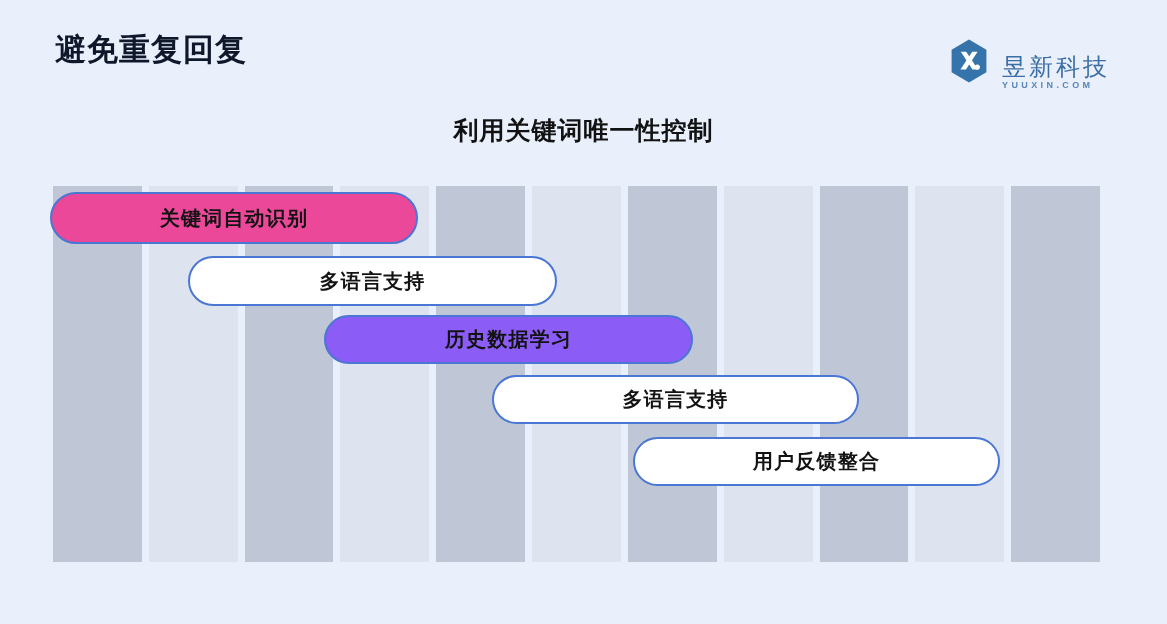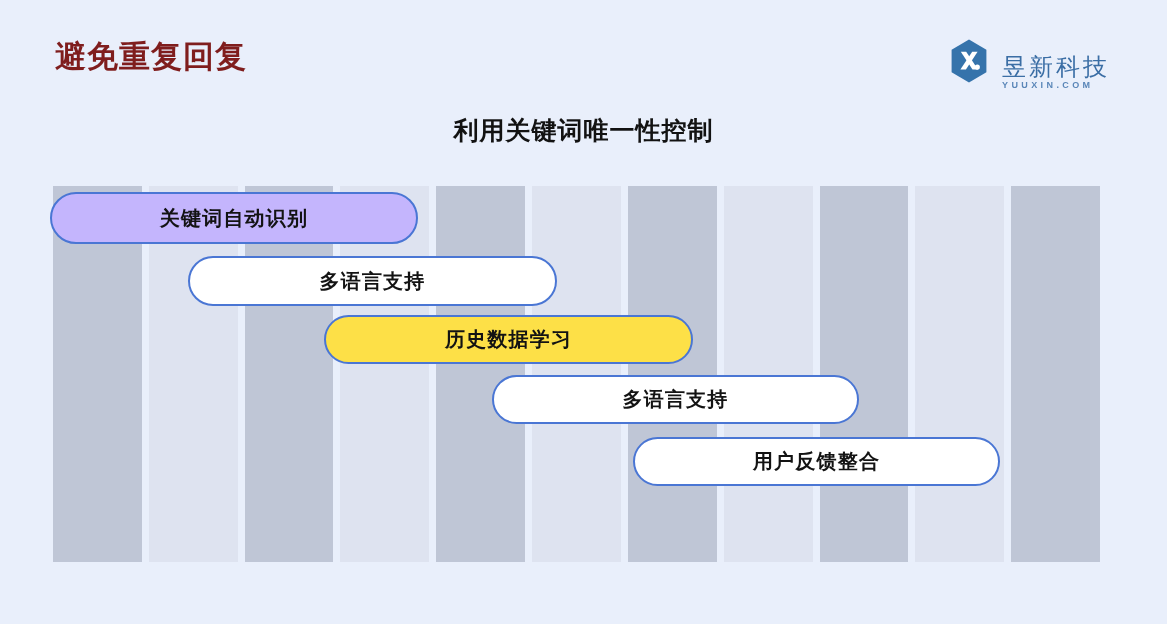--- a/index.html
+++ b/index.html
@@ -12,24 +12,24 @@
     background: #e9effb;
     font-family: "Liberation Sans", "DejaVu Sans", sans-serif;
     overflow: hidden;
     position: relative;
   }
 
   
   #slide-title {
     position: absolute;
     left: 55px;
-    top: 36px;
+    top: 29px;
     font-size: 31px;
     font-weight: bold;
-    color: #7f1d1d;
+    color: #0f172a;
     letter-spacing: 1px;
     white-space: nowrap;
     text-align: center;
   }
 
   #brand-logo {
     position: absolute;
     right: 57px;
     top: 32px;
     display: flex;
@@ -145,27 +145,27 @@
     <div class="stripe light" style="left: 287.455px; width: 88.8182px; background: rgb(222, 227, 240);"></div>
     <div class="stripe dark" style="left: 383.273px; width: 88.8182px; background: rgb(191, 198, 214);"></div>
     <div class="stripe light" style="left: 479.091px; width: 88.8182px; background: rgb(222, 227, 240);"></div>
     <div class="stripe dark" style="left: 574.909px; width: 88.8182px; background: rgb(191, 198, 214);"></div>
     <div class="stripe light" style="left: 670.727px; width: 88.8182px; background: rgb(222, 227, 240);"></div>
     <div class="stripe dark" style="left: 766.545px; width: 88.8182px; background: rgb(191, 198, 214);"></div>
     <div class="stripe light" style="left: 862.364px; width: 88.8182px; background: rgb(222, 227, 240);"></div>
     <div class="stripe dark" style="left: 958.182px; width: 88.8182px; background: rgb(191, 198, 214);"></div>
   </div>
 <div id="pill-layer">
-    <div class="pill" style="left: 50px; top: 192px; width: 368px; height: 52px; border-color: rgb(74, 118, 212); background: #c4b5fd;">
+    <div class="pill" style="left: 50px; top: 192px; width: 368px; height: 52px; border-color: rgb(74, 118, 212); background: #ec4899;">
       <span class="pill-label">关键词自动识别</span>
     </div>
     <div class="pill" style="left: 188px; top: 256px; width: 369px; height: 50px; border-color: rgb(74, 118, 212); background: rgb(255, 255, 255);">
       <span class="pill-label">多语言支持</span>
     </div>
-    <div class="pill" style="left: 324px; top: 315px; width: 369px; height: 49px; border-color: rgb(74, 118, 212); background: #fde047;">
+    <div class="pill" style="left: 324px; top: 315px; width: 369px; height: 49px; border-color: rgb(74, 118, 212); background: #8b5cf6;">
       <span class="pill-label">历史数据学习</span>
     </div>
     <div class="pill" style="left: 492px; top: 375px; width: 367px; height: 49px; border-color: rgb(74, 118, 212); background: rgb(255, 255, 255);">
       <span class="pill-label">多语言支持</span>
     </div>
     <div class="pill" style="left: 633px; top: 437px; width: 367px; height: 49px; border-color: rgb(74, 118, 212); background: rgb(255, 255, 255);">
       <span class="pill-label">用户反馈整合</span>
     </div>
   </div>
 

